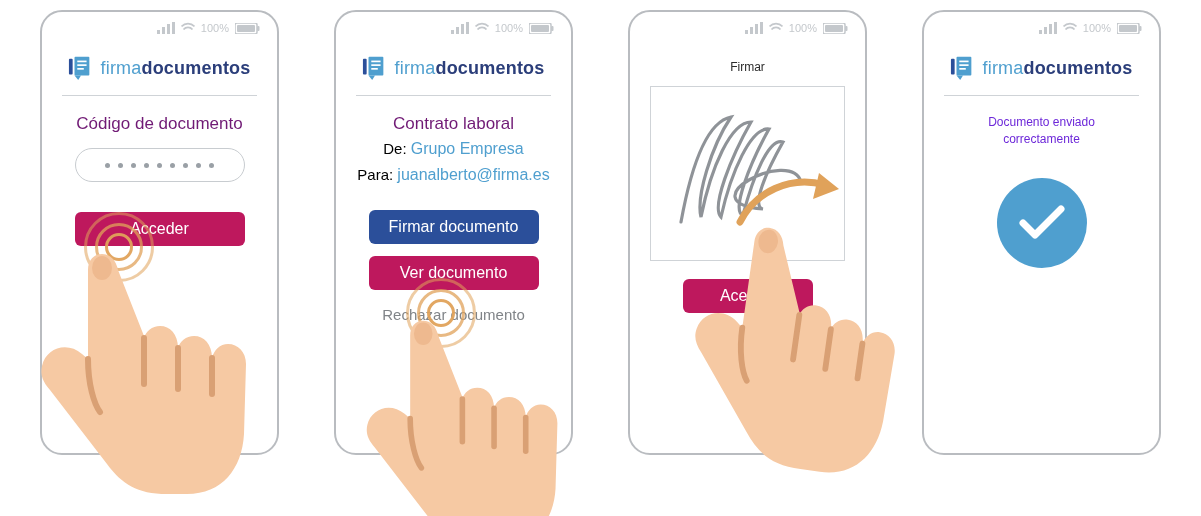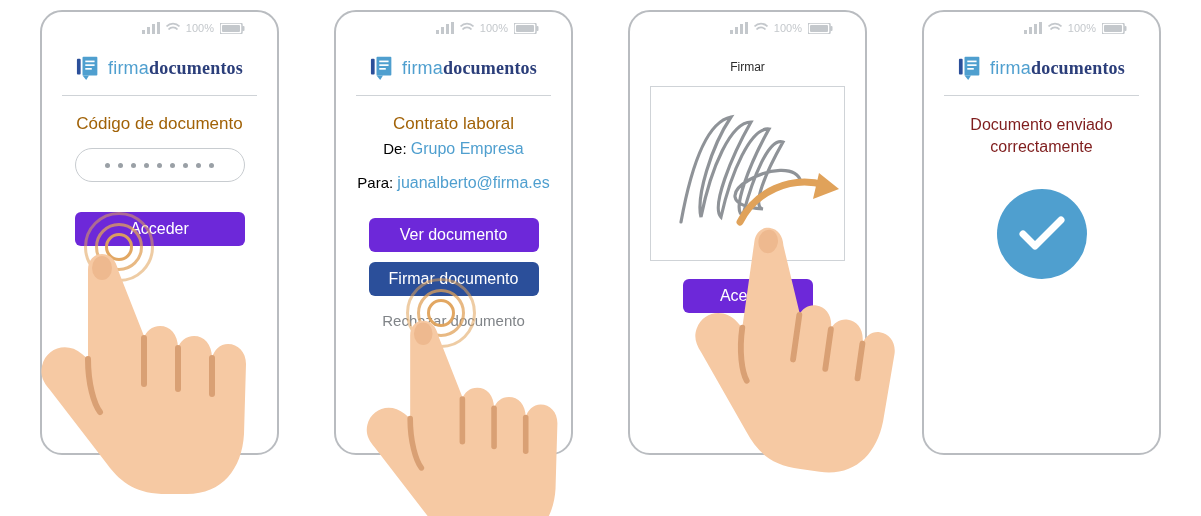--- a/index.html
+++ b/index.html
@@ -18,75 +18,75 @@
     height: 445px;
     border: 2px solid #b9bcc0;
     border-radius: 22px;
     background: #fff;
     position: relative;
     padding: 18px 18px;
     overflow: visible;
   }
   .statusbar {
     position: absolute;
-    top: 10px; right: 31px;
+    top: 10px; right: 16px;
     display: flex; align-items: center; gap: 6px;
     color: #c4c8cc;
     font-size: 11px;
     font-weight: 500;
   }
   .statusbar svg { display:block; }
   .logo {
     margin-top: 25px;
     display: flex; align-items: center; gap: 6px; justify-content:center;
   }
   .logo-mark {
     width: 26px; height: 26px;
   }
   .logo-text { font-size: 18px; letter-spacing:.2px;}
   .logo-firma { color:#4f9fcf; font-weight:400;text-align:right;}
-  .logo-doc { color:#2b3e7a; font-weight:700;font-family:Liberation Serif, serif;}
+  .logo-doc { color:#2b3e7a; font-weight:700;}
   .hr {
     border: none;
     border-top: 1px solid #cfd3d7;
     margin: 14px 2px 18px;
   }
   .body { text-align:center; }
-  .label { font-size: 17px; color:#a16207; margin-bottom:14px; }
+  .label { font-size: 17px; color:#701a75; margin-bottom:14px; }
   .pwd {
     width: 170px; height:34px;
     border:1px solid #c8ccd0; border-radius:17px;
     margin: 0 auto 30px;
     display:flex; align-items:center; justify-content:center; gap:8px;
   }
   .dot { width:5px; height:5px; border-radius:50%; background:#9aa0a6; }
   .btn {
     width: 170px; height:34px;
     border-radius: 6px;
     display:flex; align-items:center; justify-content:center;
     color:#fff; font-size:16px; font-weight:400;
     margin: 0 auto 10px;
     cursor:pointer;
     border:none;
   }
-  .btn-light { background:#6d28d9;margin-top:12px; }
+  .btn-light { background:#be185d;margin-top:12px; }
   .btn-dark  { background:#2b4f9a; }
   .linktext { font-size:16px; color:#4f9fcf; }
   .muted { color:#808488; font-size:15px; }
   .title-sign {
     text-align:center; font-size:12px; color:#2b2b2b;
     margin-top:30px; margin-bottom:12px;
   }
   .signbox {
     width: 195px; height:175px;
     border:1px solid #cfd3d7;
     margin: 0 auto 18px;
     position:relative;
   }
-  .successmsg { font-size:16px; color:#7f1d1d; line-height:1.4; text-align:center; }
+  .successmsg { font-size:12px; color:#6d28d9; line-height:1.4; text-align:center; }
   .checkcircle {
     width:90px; height:90px; border-radius:50%;
     background:#4f9fcf; margin: 30px auto 0;
     display:flex; align-items:center; justify-content:center;
   }
 
   
   .tap {
     position:absolute; pointer-events:none;
     width:70px; height:70px;
@@ -233,28 +233,28 @@
   <div class="logo">
     <svg class="logo-mark" viewBox="0 0 26 28">
         <use href="#logomark"></use>
       </svg>
     <span class="logo-text"><span class="logo-firma">firma</span><span class="logo-doc">documentos</span></span>
   </div>
   <hr class="hr">
 
   <div class="body">
     <div class="label" style="margin-bottom:6px;">Contrato laboral</div>
-    <div style="font-size:15px; margin-bottom:16px;">
+    <div style="font-size:15px; margin-bottom:8px;">
       <span>De: </span><span class="linktext">Grupo Empresa</span>
     </div>
     <div style="font-size:15px; margin-bottom:26px;">
       <span>Para: </span><span class="linktext">juanalberto@firma.es</span>
     </div>
+    <button class="btn btn-dark">Firmar documento</button>
     <button class="btn btn-light">Ver documento</button>
-    <button class="btn btn-dark">Firmar documento</button>
     <div class="muted" style="margin-top:16px;">Rechazar documento</div>
   </div>
 
   <div class="tap" style="left:70px; top:266px;">
     <span class="r1"></span>
       <span class="r2"></span>
       <span class="r3"></span>
   </div>
   <svg class="hand" viewBox="0 0 220 260" width="205" height="285" style="left:22px; top:278px;">
     <use href="#hand-point"></use>

